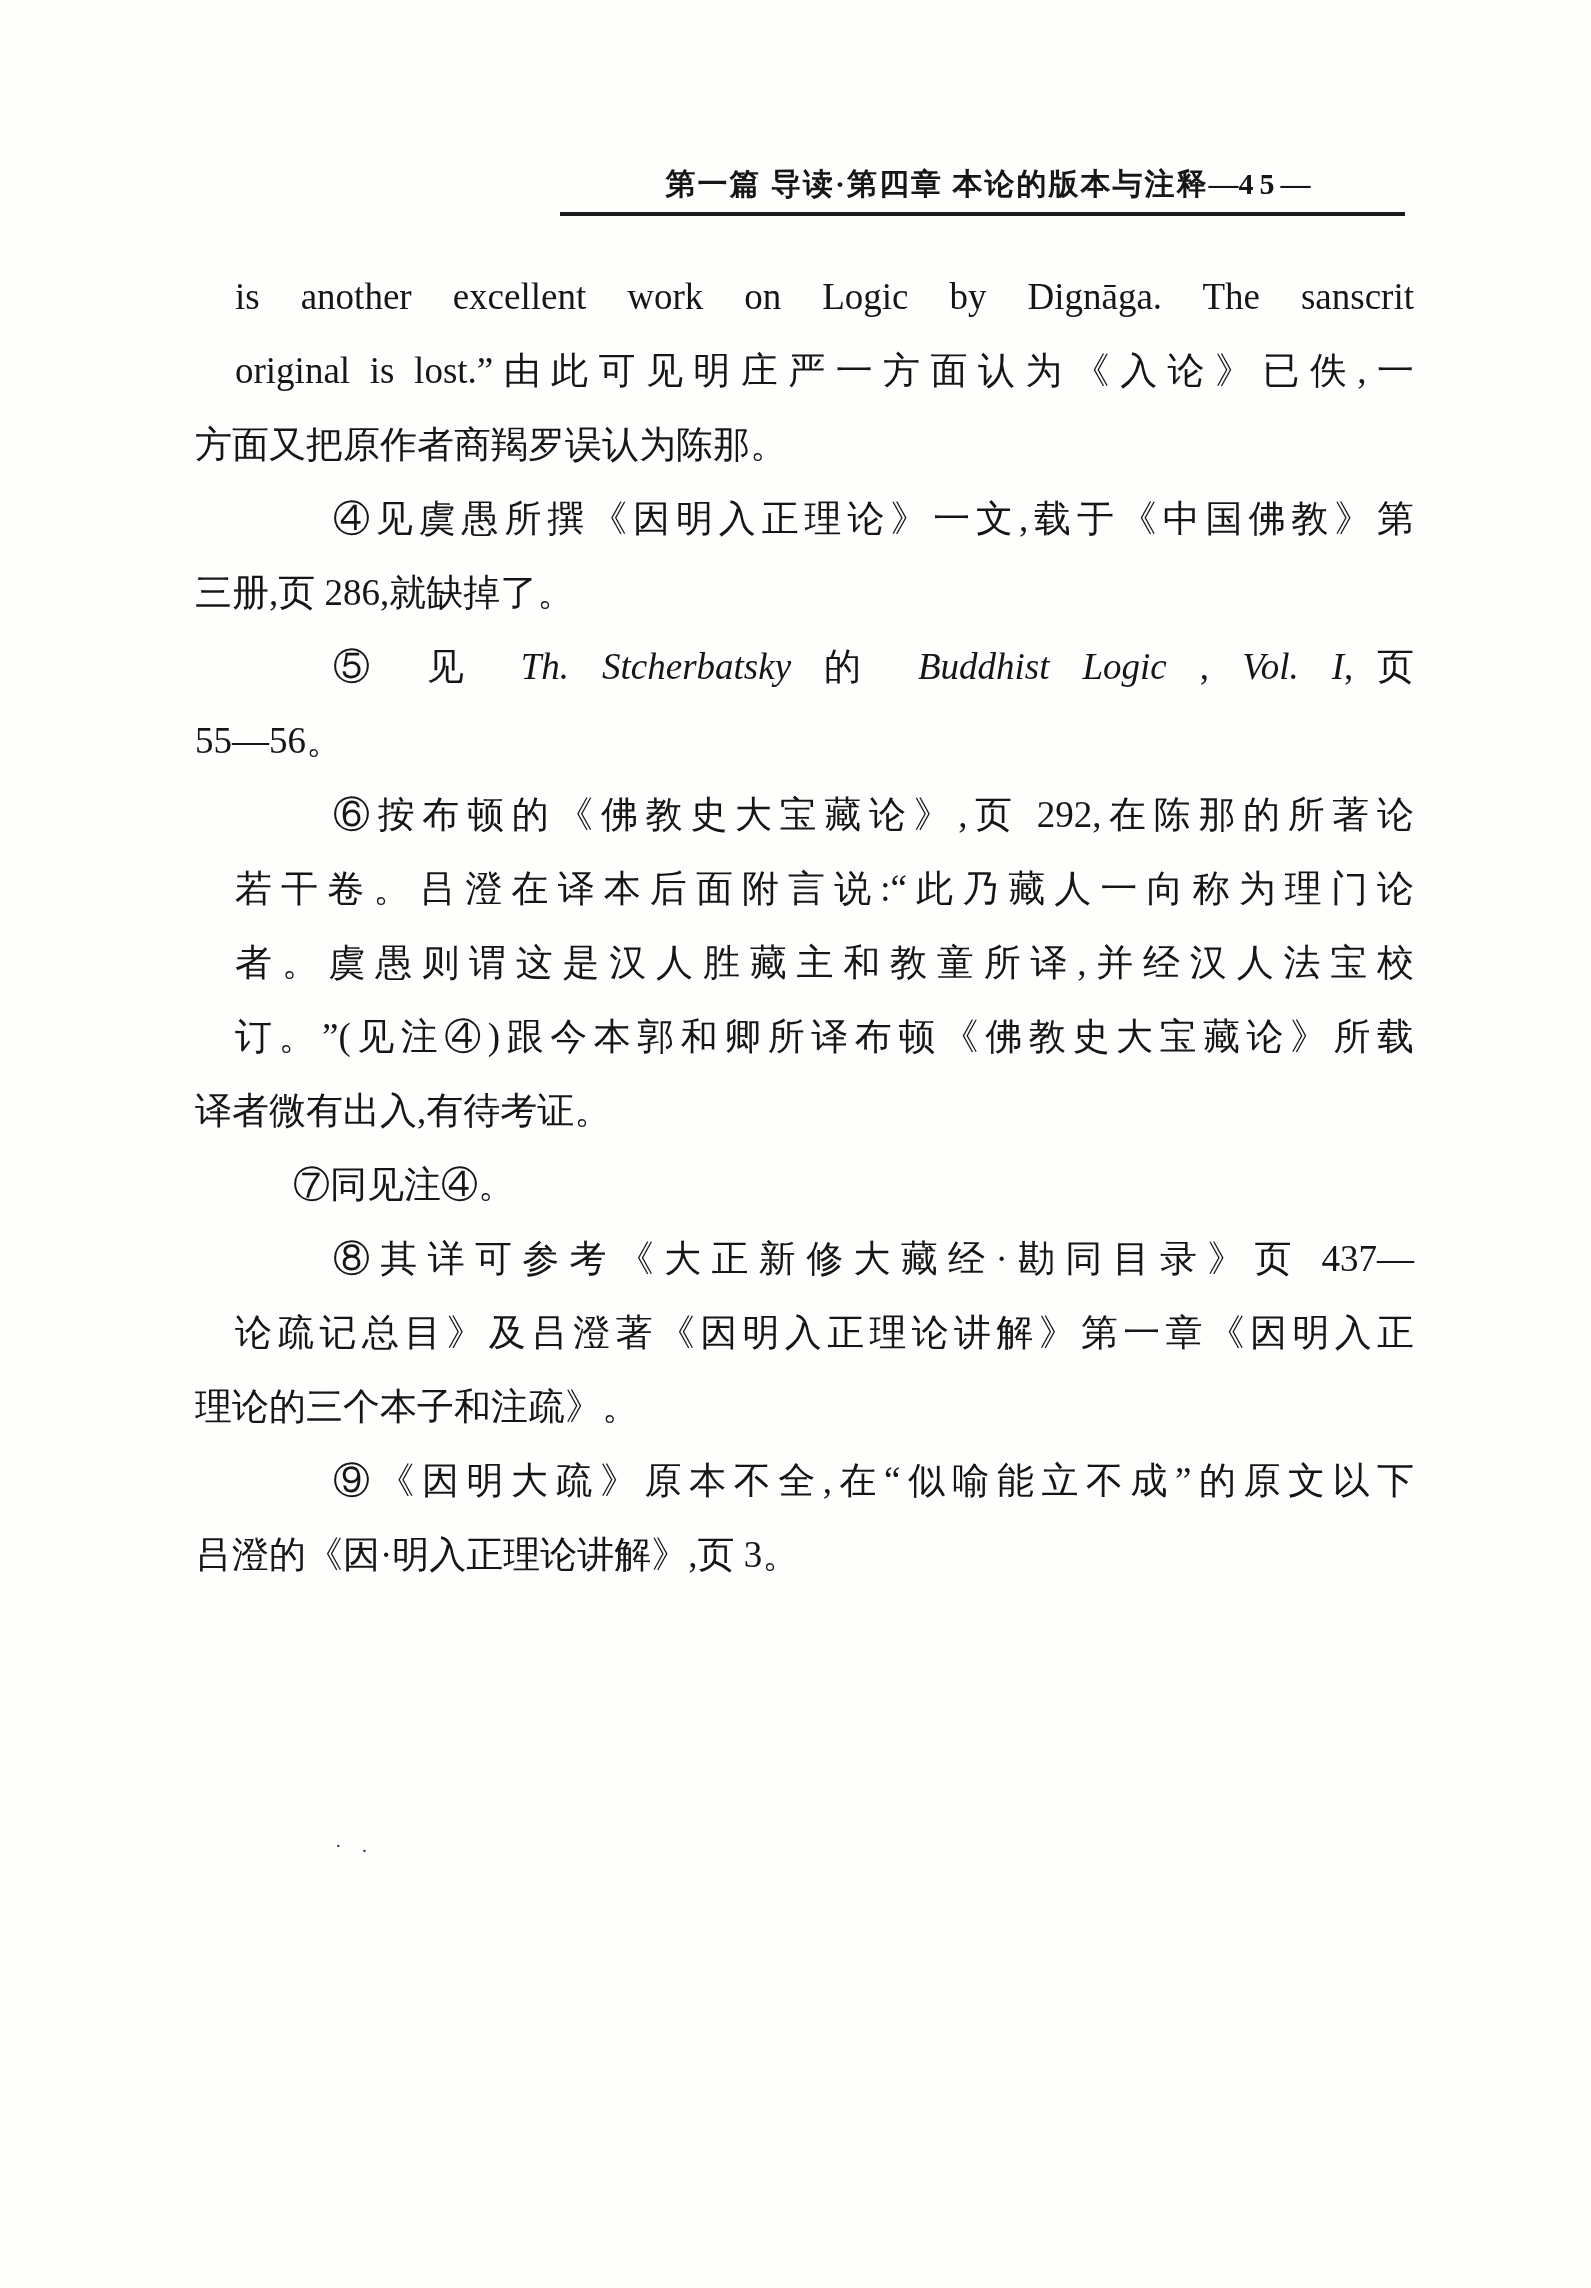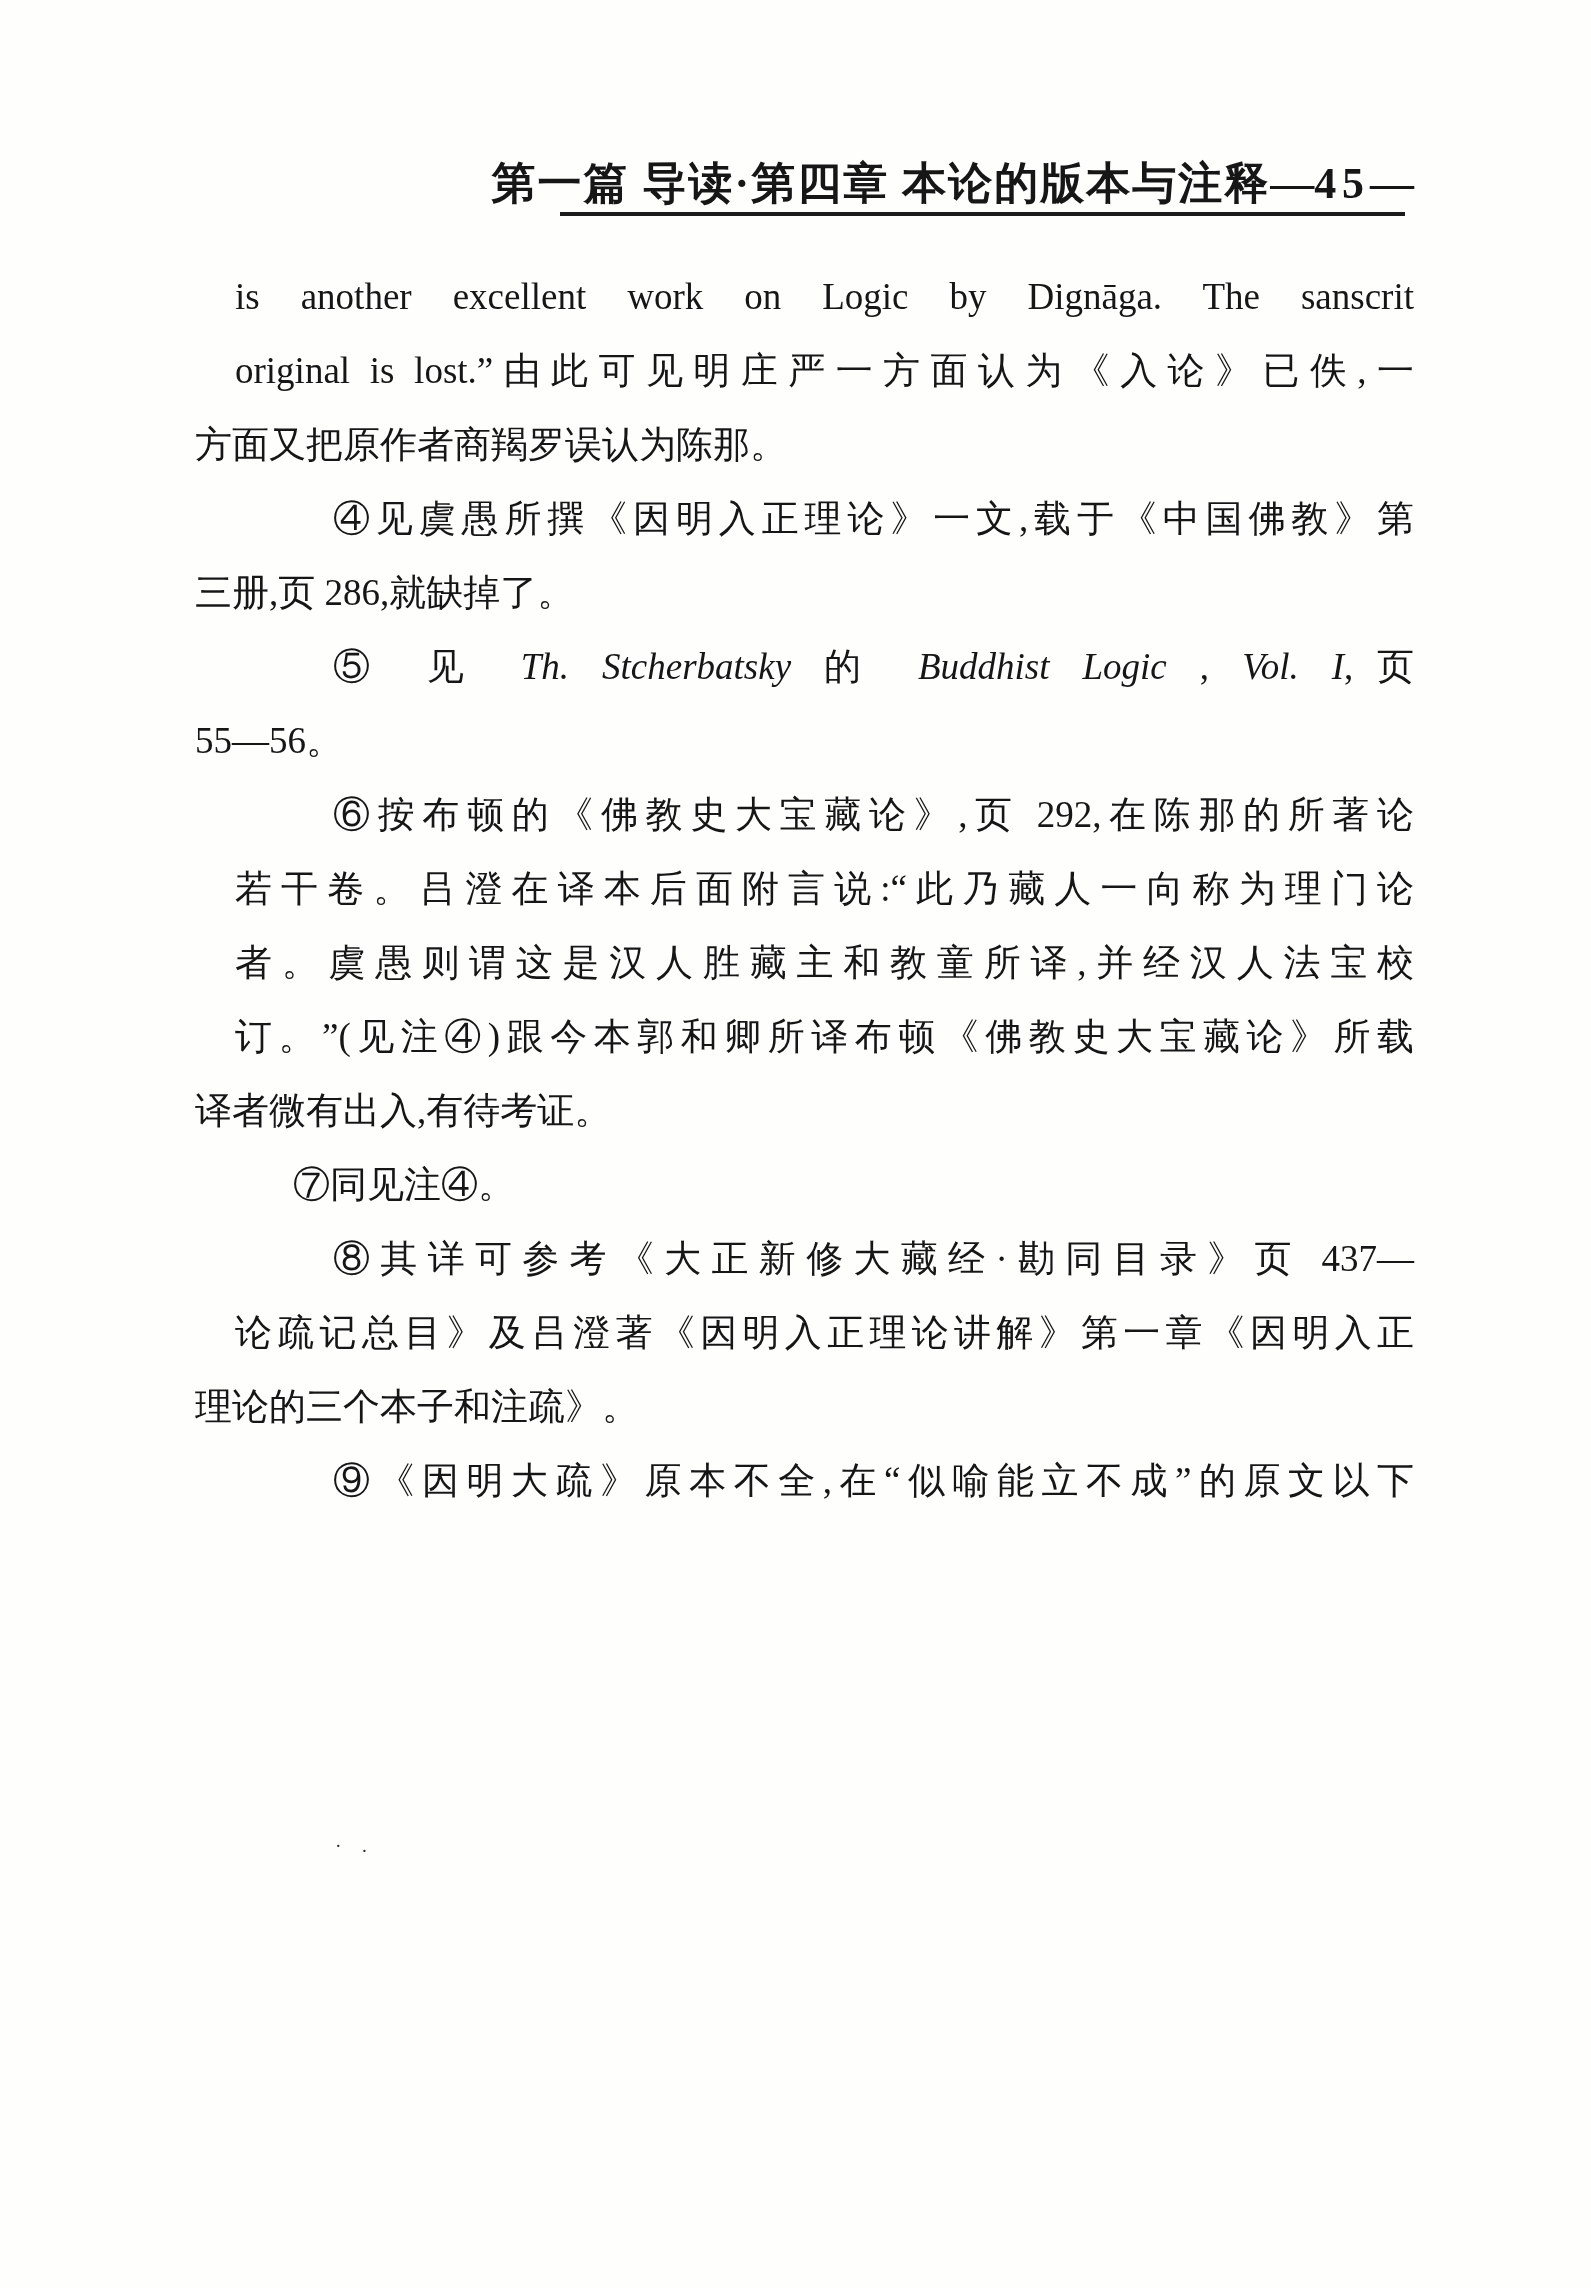--- a/index.html
+++ b/index.html
@@ -12,23 +12,23 @@
     font-family: "Liberation Serif", "DejaVu Serif", serif;
     color: #161616;
   }
   .running-header {
     position: absolute;
     left: 562px;
     top: 162px;
     width: 852px;
     display: flex;
     align-items: baseline;
-    justify-content: flex-end;
+    justify-content: center;
     font-weight: bold;
-    font-size: 44px;
+    font-size: 30px;
     line-height: 43px;
     white-space: nowrap;
   }
   .header-title { letter-spacing: 2px; }
   .header-dash { font-weight: bold; }
   .header-page { letter-spacing: 5.9px; }
   .header-rule {
     position: absolute;
     left: 560px;
     top: 212px;
@@ -82,18 +82,19 @@
     <div class="ln full ind">⑥按布顿的《佛教史大宝藏论》,页 292,在陈那的所著论</div>
     <div class="ln full">若干卷。吕澄在译本后面附言说:“此乃藏人一向称为理门论</div>
     <div class="ln full">者。虞愚则谓这是汉人胜藏主和教童所译,并经汉人法宝校</div>
     <div class="ln full">订。”(见注④)跟今本郭和卿所译布顿《佛教史大宝藏论》所载</div>
     <div class="ln">译者微有出入,有待考证。</div>
     <div class="ln ind">⑦同见注④。</div>
     <div class="ln full ind">⑧其详可参考《大正新修大藏经·勘同目录》页 437—</div>
     <div class="ln full">论疏记总目》及吕澄著《因明入正理论讲解》第一章《因明入正</div>
     <div class="ln">理论的三个本子和注疏》。</div>
     <div class="ln full ind">⑨《因明大疏》原本不全,在“似喻能立不成”的原文以下</div>
+    <div class="ln">吕澄的《因·明入正理论讲解》,页 3。</div>
   </div>
 
   <div class="artifact">· .</div>
 
 </div>
 
 
 </body></html>

